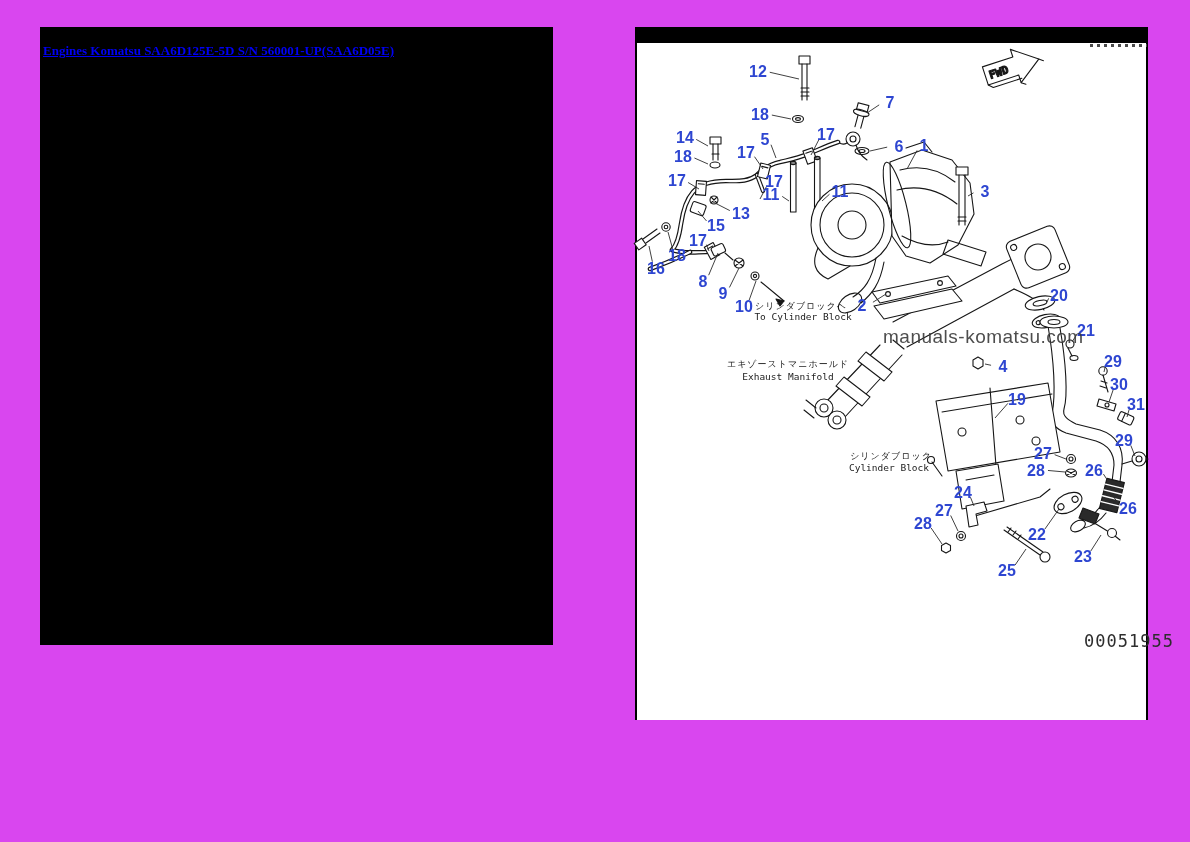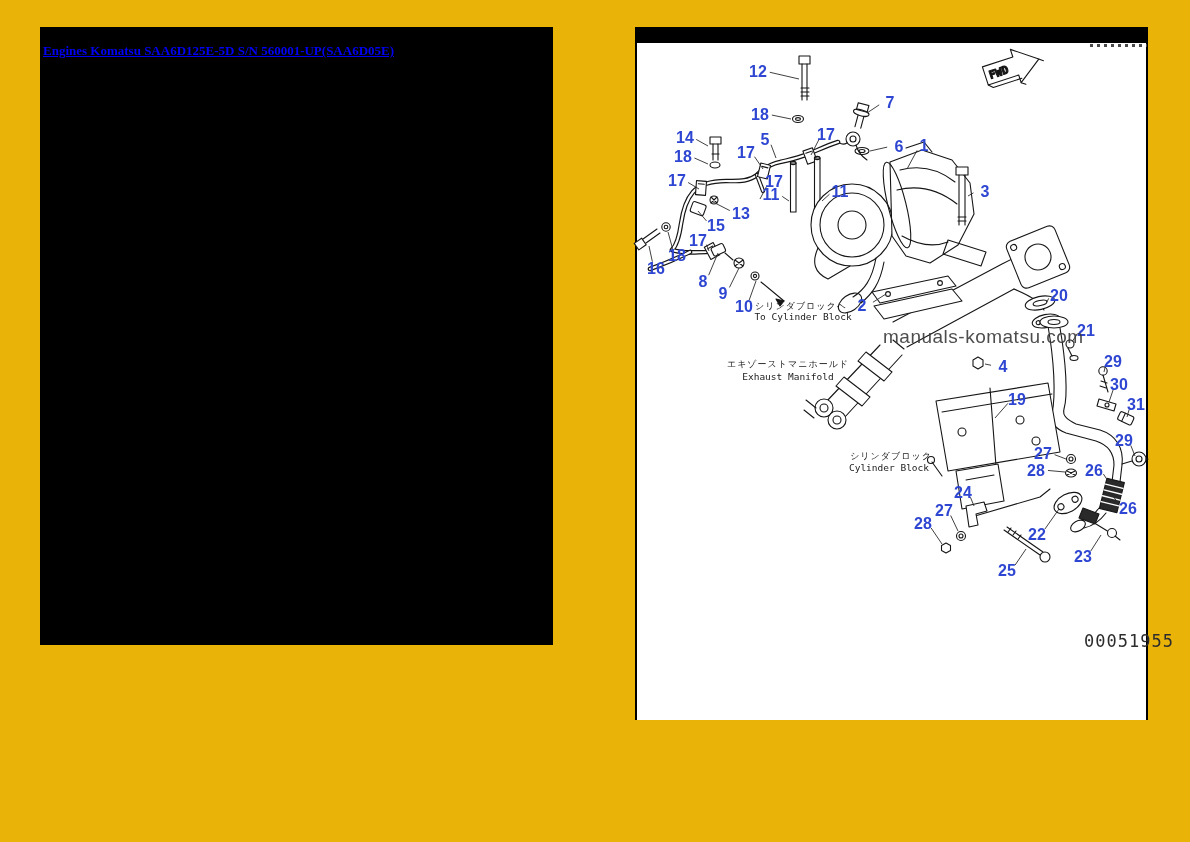--- a/index.html
+++ b/index.html
@@ -2,21 +2,21 @@
 <html style="--callout: #2e46d1; --link: #0000f5; --line: #161616;"><head>
 <meta charset="utf-8">
 <style>
   :root{
     --callout:#2e46d1;
     --link:#0000f5;
     --line:#161616;
   }
   html,body{margin:0;padding:0;background:#fff;width:1190px;height:842px;overflow:hidden;
             font-family:"Liberation Sans",sans-serif;}
-  .stage{position:absolute;left:0;top:0;width:1190px;height:842px;background:#eab308;}
+  .stage{position:absolute;left:0;top:0;width:1190px;height:842px;background:#d946ef;}
 
   
   .black-panel{position:absolute;left:40px;top:27px;width:513px;height:618px;background:#000;}
   .black-panel a{position:absolute;left:3px;top:16px;color:var(--link);
                  font-family:"Liberation Serif",serif;font-weight:bold;font-size:13px;
                  text-decoration:underline;white-space:nowrap;}
 
   
   .diagram-panel{position:absolute;left:635px;top:27px;width:513px;height:693px;background:#fff;}
   .diagram-topbar{position:absolute;left:0;top:0;width:513px;height:16px;background:#000;}

